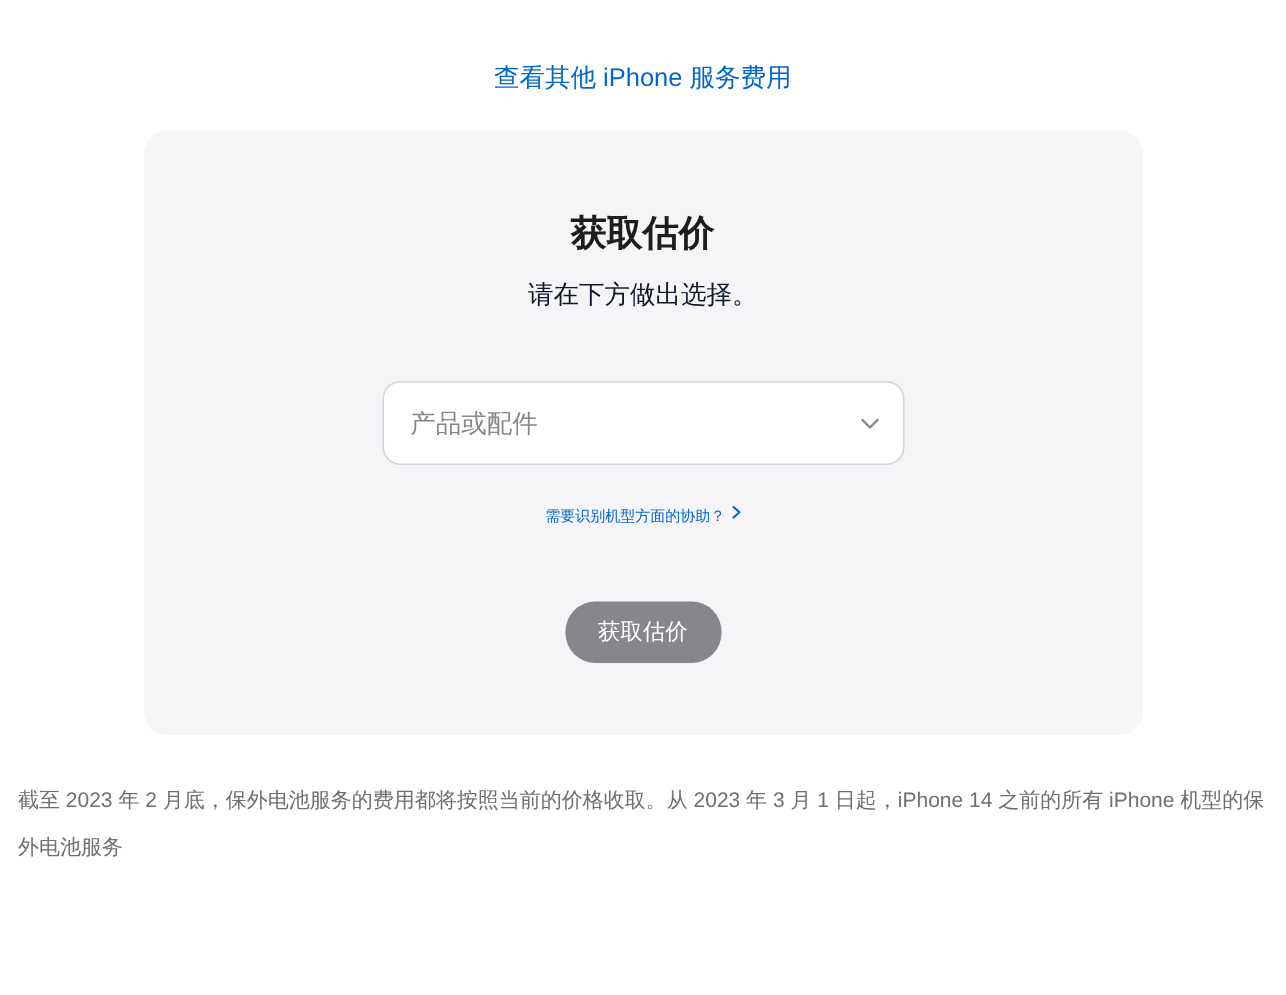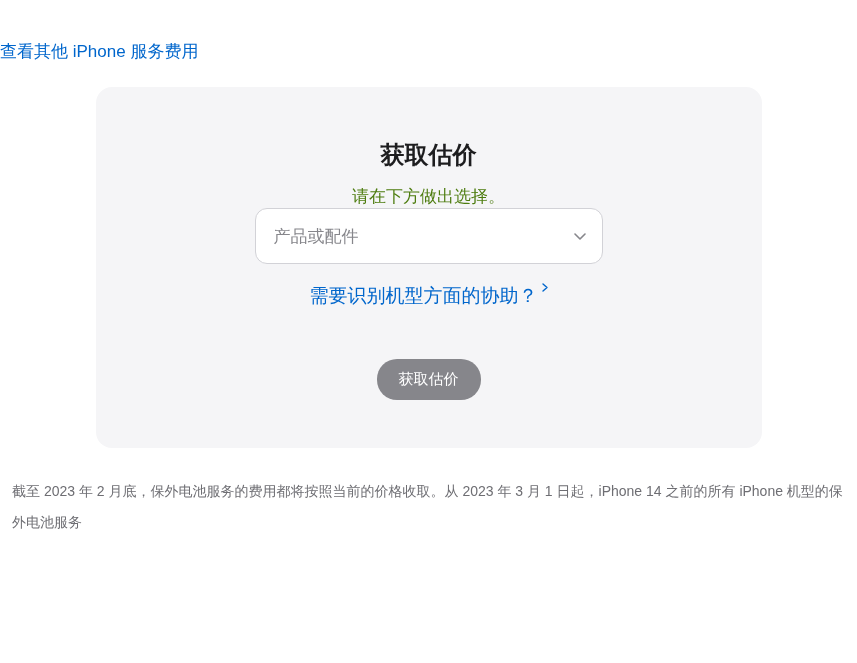--- a/index.html
+++ b/index.html
@@ -4,20 +4,21 @@
   <style>
     * { margin: 0; padding: 0; box-sizing: border-box; }
     body {
       font-family: -apple-system, BlinkMacSystemFont, "Segoe UI", "Helvetica Neue", Arial, sans-serif;
       background: #ffffff;
       width: 857px;
       height: 663px;
       overflow: hidden;
     }
     .top-link {
+      text-align: center;
       padding: 40px 0 24px;
     }
     .top-link a {
       color: #06c;
       font-size: 17px;
       text-decoration: none;
     }
     .card {
       background: #f5f5f7;
       border-radius: 16px;
@@ -27,21 +28,22 @@
       text-align: center;
     }
     .card-title {
       font-size: 24px;
       font-weight: 600;
       color: #1d1d1f;
       margin-bottom: 14px;
     }
     .card-sub {
       font-size: 17px;
-      color: #4d7c0f;
+      color: #0f172a;
+      margin-bottom: 46px;
     }
     .select-wrap {
       position: relative;
       width: 348px;
       margin: 0 auto 24px;
     }
     .select-box {
       width: 100%;
       height: 56px;
       background: #ffffff;
@@ -62,21 +64,21 @@
       transform: translateY(-50%);
       width: 14px;
       height: 14px;
       display: flex;
       align-items: center;
       justify-content: center;
       color: #86868b;
       pointer-events: none;
     }
     .help-link {
-      font-size: 19px;
+      font-size: 10px;
       color: #06c;
       text-decoration: none;
       display: inline-flex;
       align-items: flex-start;
       gap: 4px;
       margin-top: -6px;
       margin-bottom: 50px;
     }
     .help-chevron {
       display: inline-flex;

